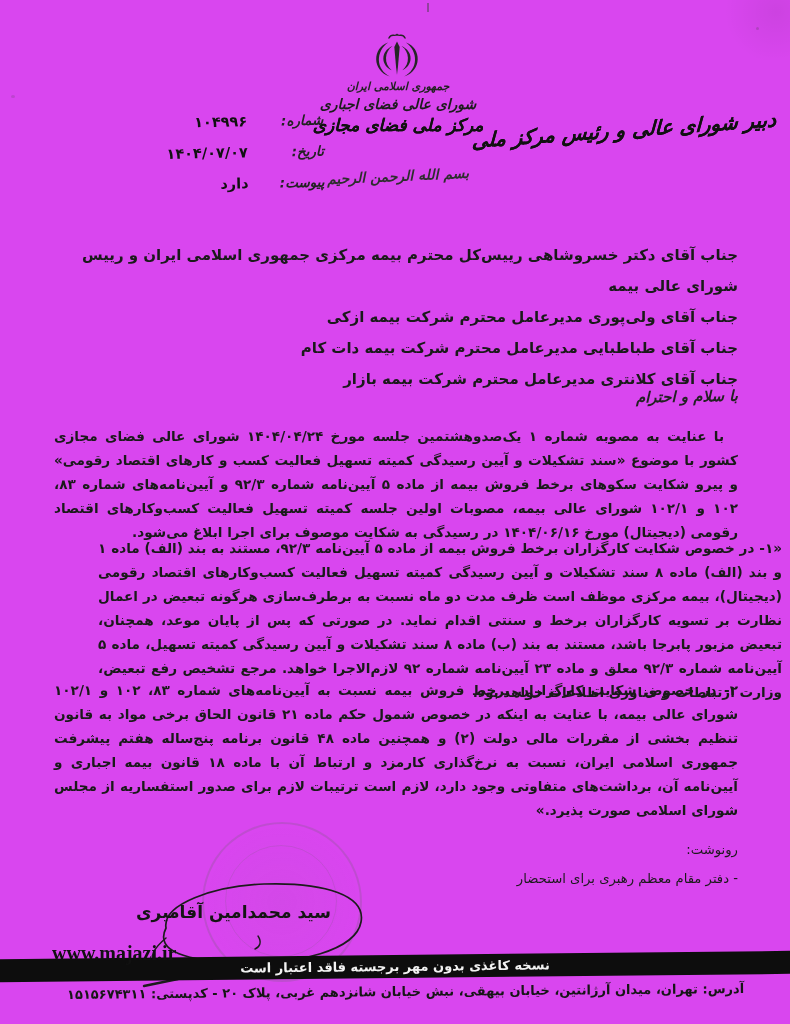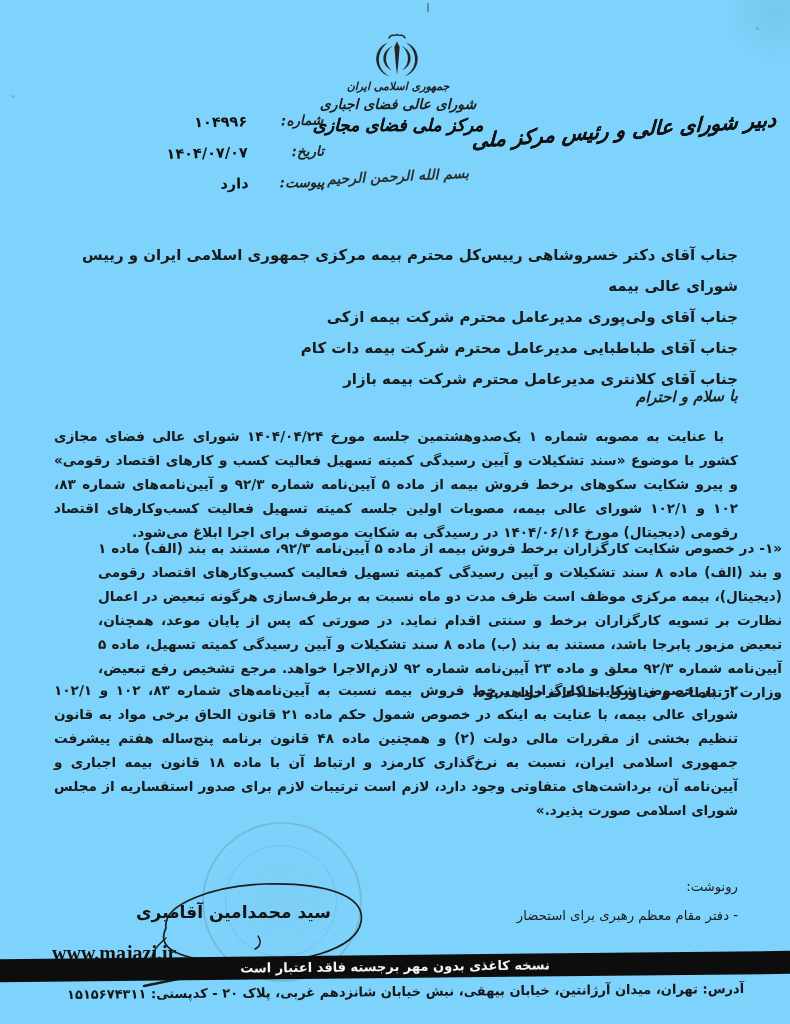--- a/index.html
+++ b/index.html
@@ -1,18 +1,18 @@
 <!DOCTYPE html>
 <html lang="fa"><head>
 <meta charset="utf-8">
 <style>
   html,body { margin:0; padding:0; background:#e8e8e8; }
   .page {
     position:relative; width:790px; height:1024px; margin:0 auto;
-    background:#7dd3fc; overflow:hidden;
+    background:#d946ef; overflow:hidden;
     font-family:"DejaVu Sans", sans-serif; color:#1a1a1a;
   }
   
   .emblem { position:absolute; left:368px; top:30px; width:58px; height:50px; }
   .h-country { position:absolute; left:278px; top:80px; width:240px; text-align:center;
     font-size:11px; font-weight:700; font-style:italic; color:#222; }
   .h-council { position:absolute; left:258px; top:96px; width:280px; text-align:center;
     font-size:14px; font-weight:700; font-style:italic; color:#1c1c1c; }
   .h-center { position:absolute; left:228px; top:115px; width:340px; text-align:center;
     font-size:17px; font-weight:700; font-style:italic; color:#111;
@@ -32,21 +32,21 @@
   
   .blk { position:absolute; left:54px; width:684px; direction:rtl; text-align:right;
     color:#1a1a1a; font-weight:700; }
   .recipients { top:240px; font-size:15px; line-height:31px; }
   .salutation { top:392px; font-size:15px; font-weight:600; font-style:italic;
     padding-right:88px; transform:rotate(-1deg); color:#222; }
   .par { text-align:justify; font-size:13.6px; line-height:24px; }
   .par1 { top:424px; text-indent:14px; }
   .par2 { top:536px;margin-left:44px; }
   .par3 { top:678px; }
-  .cc { top:872px; font-weight:400; font-size:13.2px; line-height:29px; }
+  .cc { top:835px; font-weight:400; font-size:13.2px; line-height:29px; }
   
   .stamp-outer { position:absolute; left:202px; top:822px; width:156px; height:156px;
     border:2px solid rgba(100,100,100,.22); border-radius:50%;
     background:radial-gradient(circle, rgba(120,120,120,.05) 0%, rgba(120,120,120,0) 70%); }
   .stamp-inner { position:absolute; left:225px; top:845px; width:110px; height:110px;
     border:1.5px solid rgba(100,100,100,.17); border-radius:50%; }
   .signature { position:absolute; left:136px; top:866px; width:252px; height:132px; }
   .signature svg { position:absolute; inset:0; }
   .sig-name { position:absolute; left:0; right:0; top:36px; text-align:left;
     font-size:17px; font-weight:700; color:#141414; }

